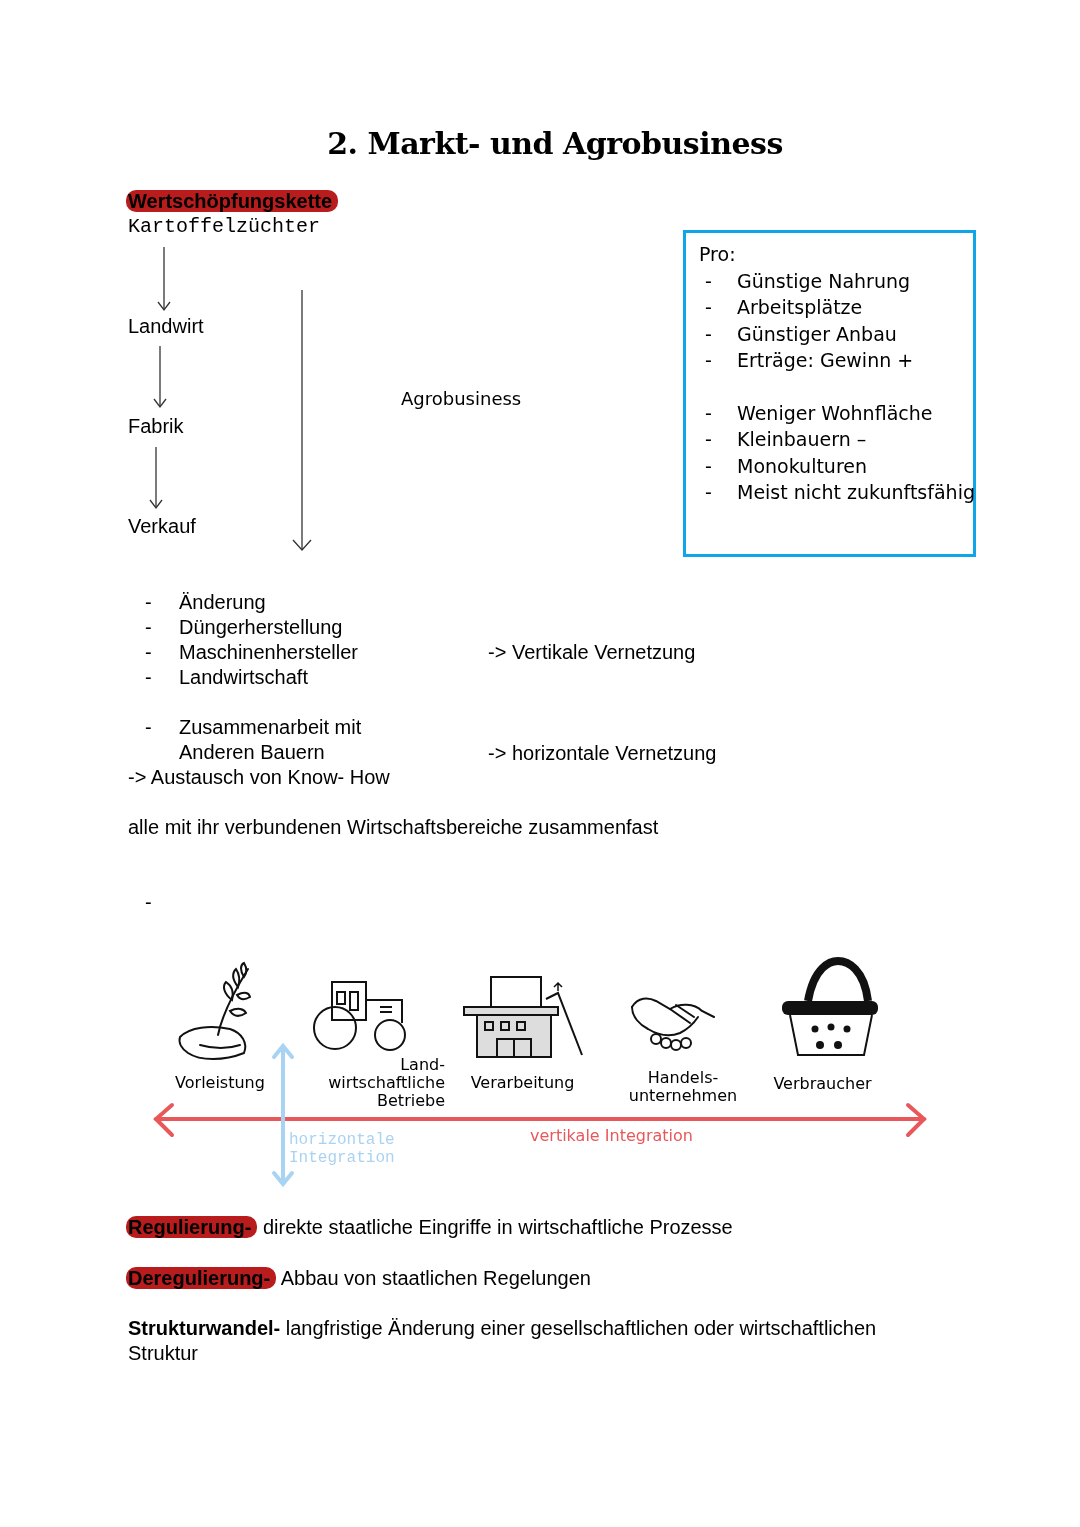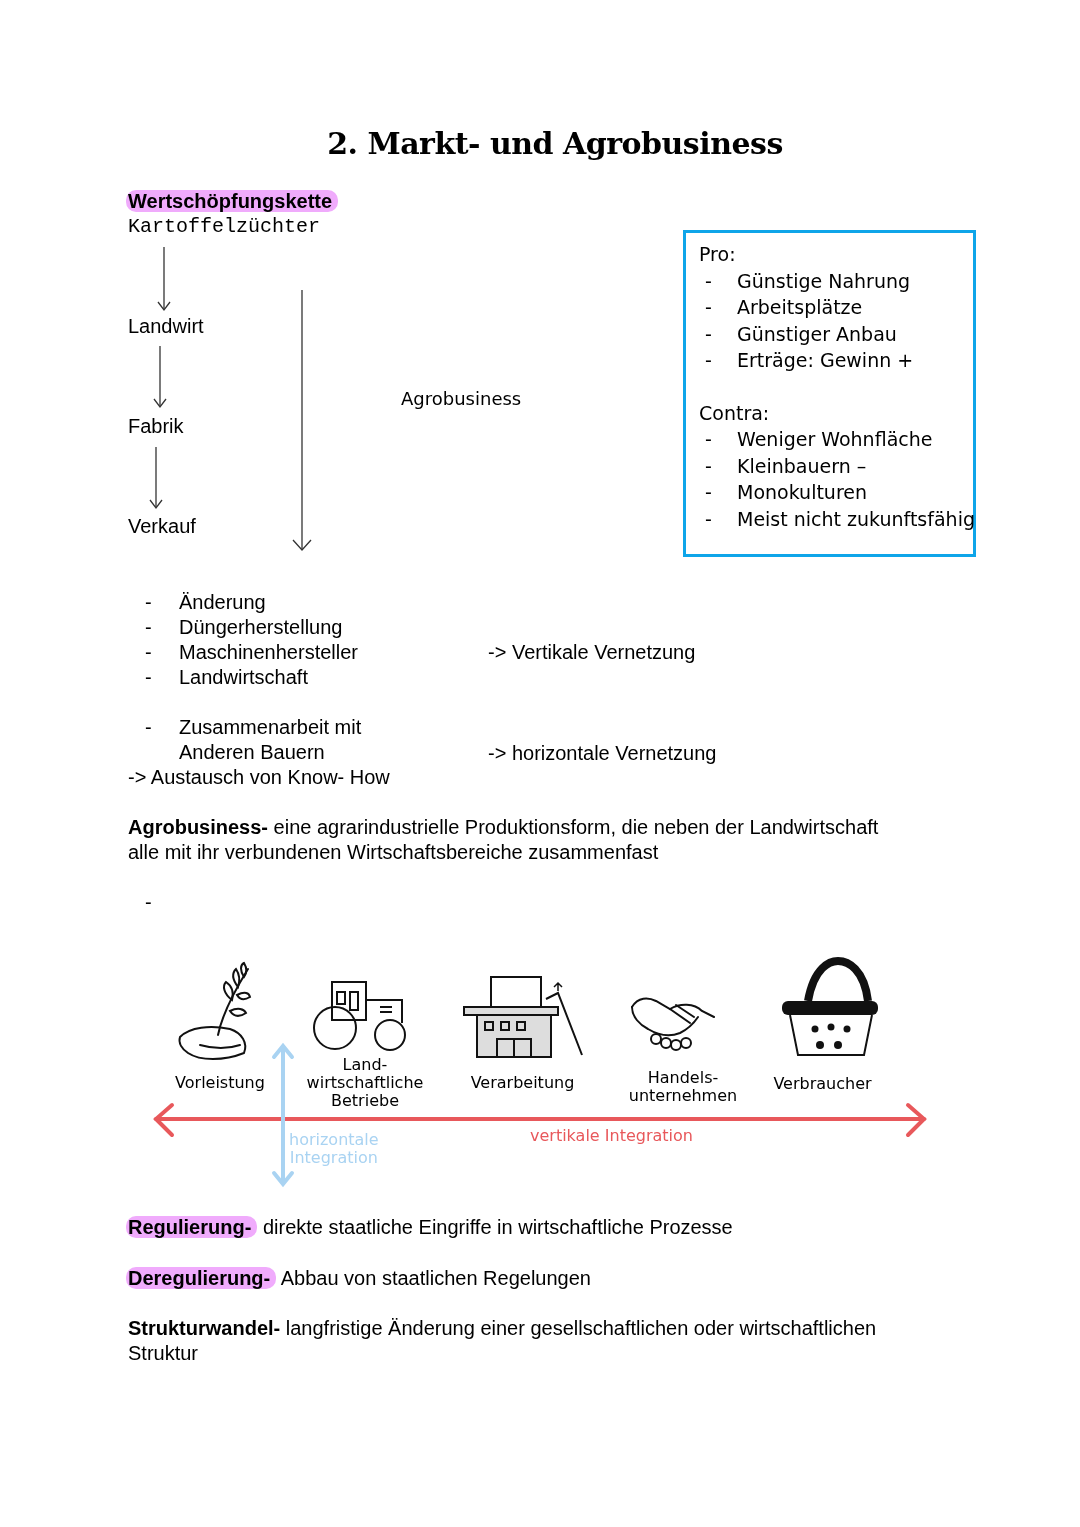--- a/index.html
+++ b/index.html
@@ -1,20 +1,20 @@
 <!DOCTYPE html>
 <html><head>
 <meta charset="utf-8">
 <style>
   html, body { margin:0; padding:0; background:#ffffff; }
   body { width:1080px; height:1527px; position:relative; overflow:hidden; color:#000; font-family:"Liberation Sans", sans-serif; }
   .abs { position:absolute; }
   .title { left:0; width:1110px; top:126px; text-align:center; font-family:"DejaVu Serif", serif; font-weight:bold; font-size:30px; letter-spacing:-0.5px; }
   .txt { font-size:20px; line-height:25px; white-space:nowrap; }
-  .hl { background:#f0abfc; border-radius:10px; padding:0 6px 0 2px; margin-left:-2px; }
+  .hl { background:#b91c1c; border-radius:10px; padding:0 6px 0 2px; margin-left:-2px; }
   .b { font-weight:bold; }
   .box { left:683px; top:230px; width:293px; height:327px; border:3px solid #0ea5e9; box-sizing:border-box; }
   .box .t { font-size:19px; line-height:26.5px; white-space:nowrap; }
   .box .row { display:flex; }
   .box .dash { width:38px; padding-left:6px; box-sizing:border-box; }
   .list .row { display:flex; }
   .list .dash { width:51px; padding-left:17px; box-sizing:border-box; }
   .icon-label { font-family:"DejaVu Sans", sans-serif; font-size:16px; line-height:18px; text-align:center; white-space:nowrap; }
 </style>
 </head>
@@ -65,21 +65,20 @@
       </div>
     <div class="row">
         <span class="dash">-</span>
         <span>Günstiger Anbau</span>
       </div>
     <div class="row">
         <span class="dash">-</span>
         <span>Erträge: Gewinn +</span>
       </div>
     <div style="height:26px;"></div>
-    <div>Contra:</div>
     <div class="row">
         <span class="dash">-</span>
         <span>Weniger Wohnfläche</span>
       </div>
     <div class="row">
         <span class="dash">-</span>
         <span>Kleinbauern –</span>
       </div>
     <div class="row">
         <span class="dash">-</span>
@@ -117,21 +116,20 @@
   <div class="row">
       <span class="dash"></span>
       <span>Anderen Bauern</span>
     </div>
   <div>-&gt; Austausch von Know- How</div>
 </div>
 <div class="abs txt" style="left:488px;top:640px;">-&gt; Vertikale Vernetzung</div>
 <div class="abs txt" style="left:488px;top:741px;">-&gt; horizontale Vernetzung</div>
 
 <div class="abs txt" style="left:128px;top:815px;">
-  <div><span class="b">Agrobusiness-</span><span> eine agrarindustrielle Produktionsform, die neben der Landwirtschaft</span></div>
   <div>alle mit ihr verbundenen Wirtschaftsbereiche zusammenfast</div>
 </div>
 <div class="abs txt list" style="left:128px;top:890px;">
   <div class="row">
       <span class="dash">-</span>
     </div>
 </div>
 
 <svg class="abs" style="left:140px;top:955px;" width="800" height="240">
 
@@ -198,29 +196,29 @@
   </g>
 
   <g stroke="#a9d3f2" stroke-width="4" fill="none" stroke-linecap="round">
     <line x1="143" y1="92" x2="143" y2="228"></line>
     <polyline points="134,102 143,91 152,102"></polyline>
     <polyline points="134,218 143,229 152,218"></polyline>
   </g>
 </svg>
 
 <div class="abs icon-label" style="left:160px;top:1074px;width:120px;">Vorleistung</div>
-<div class="abs icon-label" style="left:285px;top:1056px;width:160px;white-space:pre-line;">Land-
+<div class="abs icon-label" style="left:285px;top:1056px;width:160px;white-space:pre-line;text-align:right;">Land-
 wirtschaftliche
 Betriebe</div>
 <div class="abs icon-label" style="left:455px;top:1074px;width:135px;">Verarbeitung</div>
 <div class="abs icon-label" style="left:613px;top:1069px;width:140px;white-space:pre-line;">Handels-
 unternehmen</div>
 <div class="abs icon-label" style="left:760px;top:1075px;width:125px;">Verbraucher</div>
 
-<div class="abs icon-label" style="left:289px;top:1131px;text-align:center;color:#a9d3f2;">
+<div class="abs icon-label" style="left:289px;top:1131px;text-align:center;color:#a9d3f2;font-family:Liberation Mono, monospace;">
   <div>horizontale</div>
   <div>Integration</div>
 </div>
 <div class="abs icon-label" style="left:530px;top:1127px;text-align:left;color:#e8585b;">vertikale Integration</div>
 
 <div class="abs txt" style="left:128px;top:1215px;text-align:right;">
   <span class="b hl">Regulierung-</span><span> direkte staatliche Eingriffe in wirtschaftliche Prozesse</span>
 </div>
 <div class="abs txt" style="left:128px;top:1266px;">
   <span class="b hl">Deregulierung-</span><span> Abbau von staatlichen Regelungen</span>

